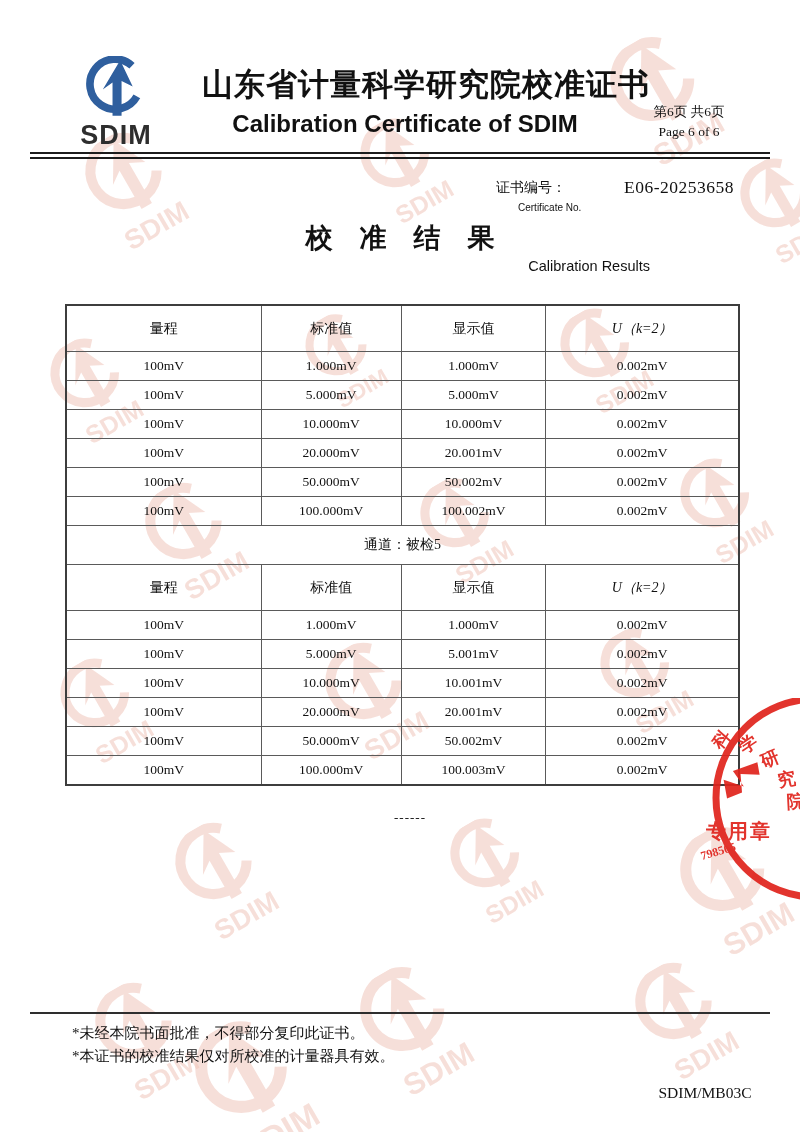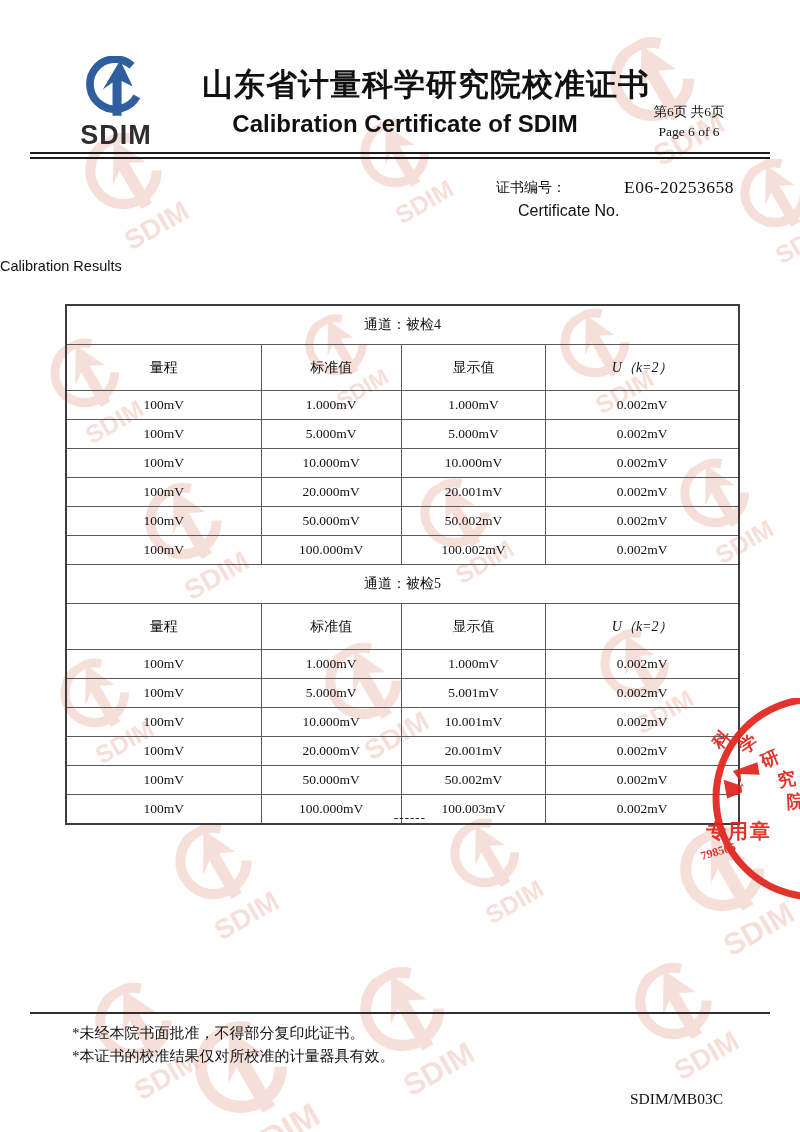--- a/index.html
+++ b/index.html
@@ -20,44 +20,44 @@
     font-weight:bold;letter-spacing:1px;z-index:2;}
   .title-en{left:160px;top:110px;width:490px;text-align:center;
     font-family:"Liberation Sans","DejaVu Sans",sans-serif;font-weight:bold;font-size:24px;z-index:2;}
   .page-info{left:628px;top:102px;width:122px;text-align:center;font-size:13.5px;line-height:1.45;z-index:2;}
   .dbl-line{left:30px;top:152px;width:740px;height:3px;
     border-top:2px solid #1c1c1c;border-bottom:2px solid #1c1c1c;z-index:2;}
   
   .cert-label{left:496px;top:179px;font-size:14px;z-index:2;}
   .cert-value{left:624px;top:177px;font-size:17.5px;letter-spacing:.5px;z-index:2;}
   .cert-en{left:518px;top:202px;font-family:"Liberation Sans","DejaVu Sans",sans-serif;
-    font-size:16px;z-index:2;}
+    font-size:10px;z-index:2;}
   
   .res-title{left:0;top:220px;width:800px;text-align:center;font-size:27px;font-weight:bold;
     font-family:"Liberation Sans","DejaVu Sans",sans-serif;z-index:2;}
-  .res-sub{left:0;top:258px;width:635px;text-align:left;font-size:14.5px;
+  .res-sub{left:15px;top:258px;width:635px;text-align:right;font-size:14.5px;
     font-family:"Liberation Sans","DejaVu Sans",sans-serif;z-index:2;}
   
   .tbl-wrap{left:65px;top:304px;width:675px;z-index:1;}
   table.results{border-collapse:collapse;width:675px;table-layout:fixed;
     border:2.5px solid #3d3d3d;}
   table.results td{border:1.5px solid #5a5a5a;text-align:center;vertical-align:middle;
     font-size:13.5px;padding:0;}
   tr.channel-row td{height:38px;font-size:14px;}
   tr.header-row td{height:45px;font-size:14px;margin-top:36px;}
   tr.data-row td{height:28px;}
   td.u-head{font-style:italic;}
   .dashes{left:380px;top:810px;width:60px;text-align:center;font-size:13px;
     letter-spacing:1px;z-index:1;}
   
   .stamp{left:660px;top:698px;width:140px;height:215px;z-index:3;opacity:.92;}
   
   .foot-line{left:30px;top:1012px;width:740px;border-top:2px solid #2e2e2e;z-index:2;}
   .footnotes{left:72px;top:1022px;width:620px;font-size:15px;line-height:1.55;z-index:2;}
-  .doc-code{left:630px;top:1084px;width:150px;font-size:15.5px;z-index:2;margin-top:6px;}
+  .doc-code{left:630px;top:1084px;width:150px;text-align:center;font-size:15.5px;z-index:2;}
 </style>
 </head>
 <body>
 
 <div class="page">
 
   <svg width="0" height="0" style="position:absolute" aria-hidden="true">
     <defs>
       <symbol id="logo-mark" viewBox="0 0 100 92">
         <path d="M73 14 A36 36 0 1 0 80 58" fill="none" stroke="currentColor" stroke-width="11"></path>
@@ -148,34 +148,32 @@
     <div>第6页 共6页</div>
     <div>Page 6 of 6</div>
   </div>
 
   <div class="abs dbl-line"></div>
 
   <div class="abs cert-label">证书编号：</div>
   <div class="abs cert-value">E06-20253658</div>
   <div class="abs cert-en">Certificate No.</div>
 
+  <div class="abs res-title">校　准　结　果</div>
   <div class="abs res-sub">Calibration Results</div>
 
   <div class="abs tbl-wrap">
     <table class="results">
       <colgroup>
         <col style="width:29%">
           <col style="width:20.8%">
           <col style="width:21.5%">
           <col style="width:28.7%">
       </colgroup>
       <tbody>
-          <tr class="channel-row">
-            <td colspan="4">通道：被检4</td>
-          </tr>
           <tr class="header-row">
             <td>量程</td>
             <td>标准值</td>
             <td>显示值</td>
             <td class="u-head">U（k=2）</td>
           </tr>
           <tr class="data-row">
             <td>100mV</td>
             <td>1.000mV</td>
             <td>1.000mV</td>

